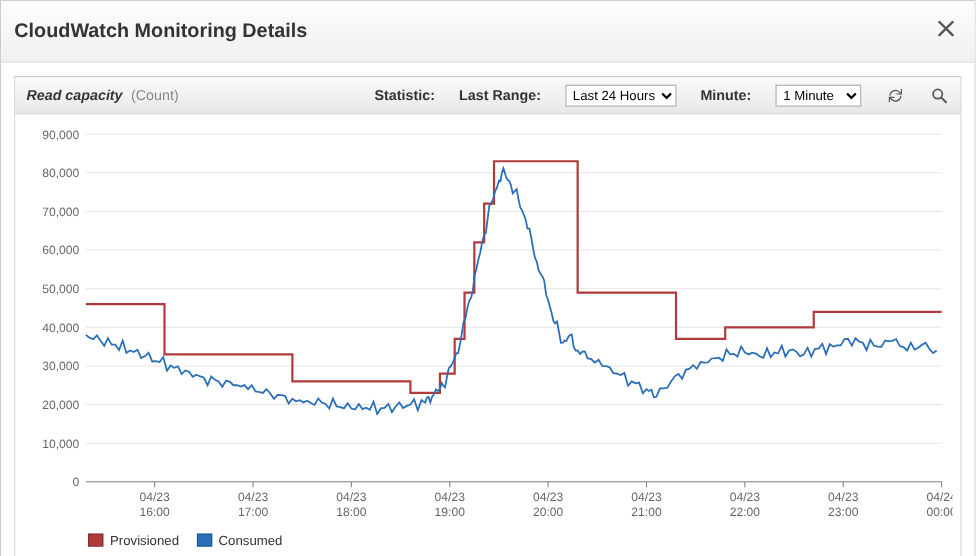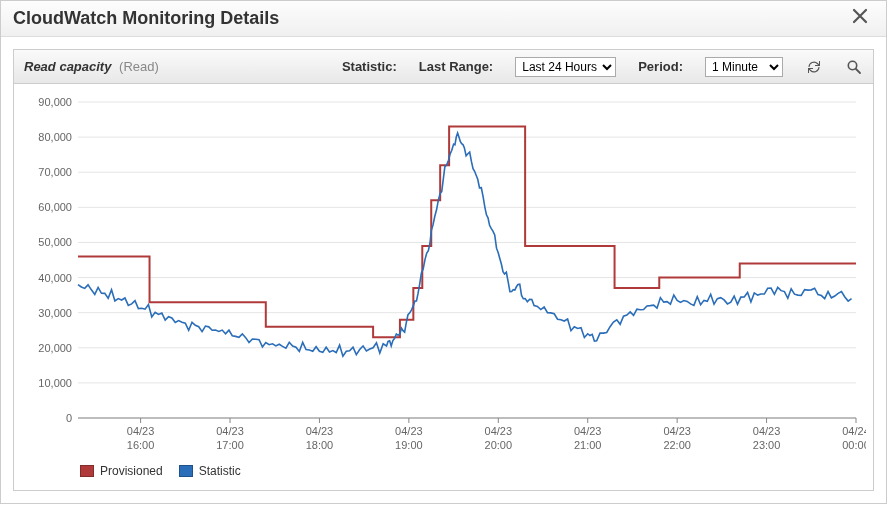--- a/index.html
+++ b/index.html
@@ -15,21 +15,21 @@
     border: 1px solid #ccc;
     width: 887px;
   }
   .dialog-header {
     display: flex;
     align-items: center;
     justify-content: space-between;
     background: linear-gradient(#fdfdfd, #f0f0f0);
     border-bottom: 1px solid #ddd;
     padding: 6px 12px;
-    height: 36px;
+    height: 56px;
   }
   .dialog-title {
     font-size: 18px;
     font-weight: bold;
     color: #333;
   }
   .close-btn {
     cursor: pointer;
     font-size: 18px;
     color: #666;
@@ -104,29 +104,29 @@
       <svg viewBox="0 0 16 16" width="16" height="16">
         <path d="M2 2 L14 14 M14 2 L2 14" stroke="#555" stroke-width="2.2" stroke-linecap="round"></path>
       </svg>
     </div>
   </div>
 
   <div class="panel">
     <div class="panel-header">
       <div>
         <span class="metric-name">Read capacity</span>
-        <span class="metric-unit">(Read)</span>
+        <span class="metric-unit">(Count)</span>
       </div>
       <div class="controls">
         <span class="ctrl-label">Statistic:</span>
         <span class="ctrl-label">Last Range:</span>
         <select class="sel">
           <option>Last 24 Hours</option>
         </select>
-        <span class="ctrl-label">Period:</span>
+        <span class="ctrl-label">Minute:</span>
         <select class="sel" style="min-width:78px">
           <option>1 Minute</option>
         </select>
         <span class="icon-btn">
           <svg viewBox="0 0 16 16">
             <path d="M2.5 8a5.5 5.5 0 0 1 9.3-3.9L13 5.3V2h1v5h-5V6h3.1l-1.1-1.1A4.5 4.5 0 0 0 3.5 8h-1zm11 0a5.5 5.5 0 0 1-9.3 3.9L3 10.7V14H2V9h5v1H3.9l1.1 1.1A4.5 4.5 0 0 0 12.5 8h1z" fill="#555"></path>
           </svg>
         </span>
         <span class="icon-btn">
           <svg viewBox="0 0 16 16">
@@ -190,18 +190,18 @@
           <path d="M58 164.4888888888889 L129.54022988505756 164.4888888888889 L129.54022988505756 210.13333333333333 L245.7931034482757 210.13333333333333 L245.7931034482757 234.7111111111111 L353.10344827586215 234.7111111111111 L353.10344827586215 245.24444444444447 L379.93103448275843 245.24444444444447 L379.93103448275843 227.68888888888887 L393.3448275862069 227.68888888888887 L393.3448275862069 196.0888888888889 L402.2873563218389 196.0888888888889 L402.2873563218389 153.95555555555558 L411.2298850574712 153.95555555555558 L411.2298850574712 108.3111111111111 L420.17241379310354 108.3111111111111 L420.17241379310354 73.19999999999999 L429.1149425287355 73.19999999999999 L429.1149425287355 34.57777777777778 L505.12643678160924 34.57777777777778 L505.12643678160924 153.95555555555558 L594.551724137931 153.95555555555558 L594.551724137931 196.0888888888889 L639.264367816092 196.0888888888889 L639.264367816092 185.55555555555557 L719.7471264367816 185.55555555555557 L719.7471264367816 171.51111111111112 L836 171.51111111111112 " class="s-provisioned"></path>
           <path d="M58 192.57777777777778 L61.353448275862036 194.92999557782932 L64.70689655172407 196.4131168285566 L68.0603448275861 192.88933870922034 L71.41379310344814 197.84444444444443 L74.76724137931018 202.37634118006113 L78.12068965517223 195.41834351775213 L81.47413793103442 201.2917618342414 L84.82758620689646 201.35555555555555 L88.18103448275849 206.34115697614715 L91.5344827586207 197.70139744150052 L94.88793103448273 208.8687663732278 L98.24137931034477 206.6222222222222 L101.5948275862068 207.98953569769515 L104.94827586206884 205.95828501272865 L108.30172413793105 213.43131494204417 L111.65517241379308 211.88888888888889 L115.00862068965512 208.68919606020177 L118.36206896551731 216.59979657885307 L121.71551724137919 216.2752200939818 L125.06896551724138 217.15555555555557 L128.42241379310326 212.63461317453778 L131.77586206896547 225.0063709349638 L135.12931034482767 220.22299831830938 L138.48275862068954 222.42222222222222 L141.83620689655174 221.00108223774862 L145.1896551724136 228.07203264467782 L148.54310344827582 224.72855136789056 L151.89655172413802 225.93333333333334 L155.2500000000002 230.5496950872864 L158.6034482758621 228.58559566680398 L161.95689655172396 230.23923798888381 L165.31034482758616 231.2 L168.66379310344834 238.26055864965397 L172.01724137931024 230.28265510750106 L175.3706896551721 233.24036455820738 L178.7241379310343 234.7111111111111 L182.0775862068965 239.6076874947562 L185.43103448275872 234.08834784507022 L188.78448275862058 234.8489660966386 L192.13793103448276 238.22222222222223 L195.49137931034466 238.08868441737934 L198.84482758620686 239.42646166191943 L202.19827586206904 238.08338331426899 L205.55172413793093 241.73333333333335 L208.9051724137931 238.14472039180941 L212.25862068965498 243.77125383782948 L215.61206896551718 244.36944994400463 L218.9655172413794 245.24444444444447 L222.31896551724157 241.8231713692968 L225.67241379310346 245.66013757708578 L229.02586206896535 250.512623799553 L232.37931034482756 247 L235.73275862068974 247.2373262121074 L239.0862068965516 247.78005049888966 L242.4396551724135 254.92219164702266 L245.7931034482757 250.51111111111112 L249.14655172413788 252.75040377392543 L252.50000000000009 251.8402178406506 L255.85344827586198 253.9441553135636 L259.2068965517242 252.26666666666665 L262.56034482758605 254.4214440310154 L265.91379310344826 256.1029299717796 L269.26724137931046 250.2914987317174 L272.6206896551723 254.02222222222224 L275.97413793103453 255.28740727360642 L279.3275862068964 259.4411666311647 L282.6810344827586 250.3634205385874 L286.03448275862075 257.5333333333333 L289.387931034483 258.06646705493006 L292.7413793103449 259.2589479853528 L296.09482758620675 254.65994560158572 L299.44827586206895 259.2888888888889 L302.8017241379311 260.3175002524037 L306.155172413793 255.26555961425996 L309.5086206896549 259.93393430679976 L312.8620689655171 258.58666666666664 L316.2155172413793 260.51313345647776 L319.56896551724145 253.11938616043778 L322.9224137931034 264.2666037999534 L326.2758620689655 259.2888888888889 L329.6293103448274 258.8155316154914 L332.9827586206896 255.2313806017903 L336.3362068965518 262.63004073407103 L339.6896551724137 257.5333333333333 L343.0431034482759 253.91717978639778 L346.3965517241378 259.0065628130741 L349.74999999999994 257.0052152384351 L353.10344827586215 255.77777777777777 L356.45689655172436 250.8604116867042 L359.8103448275862 260.97909618714493 L363.16379310344814 251.81373307223086 L366.5172413793103 254.02222222222224 L368.08218390804575 249.4414113570678 L369.64712643678155 248.82795609133237 L371.21206896551735 253.92344759049408 L372.77701149425286 248.75555555555556 L374.56551724137927 246.33336551963788 L376.3540229885057 241.9177751720324 L378.1425287356321 243.3045753537018 L379.93103448275843 241.73333333333335 L381.49597701149395 236.119422092411 L383.06091954022975 238.64261576598653 L384.62586206896555 240.1231812056003 L386.190804597701 231.2 L387.9793103448274 222.73613248871703 L389.7678160919538 220.82791528435132 L391.5563218390805 217.86556322466078 L393.3448275862069 213.64444444444445 L394.9097701149427 208.9337886295279 L396.47471264367823 208.93095797622956 L398.0396551724137 201.46209895957537 L399.6045977011495 192.57777777777778 L401.39310344827584 181.031726720606 L403.1816091954023 177.0965724035211 L404.97011494252865 167.6152073840967 L406.7586206896551 160.97777777777776 L408.3235632183909 158.61962141203443 L409.8885057471264 151.79491495982327 L411.45344827586183 138.00724853165562 L413.01839080459763 132.88888888888889 L414.80689655172404 124.24225079179001 L416.5954022988508 117.55015433321606 L418.38390804597714 107.89400785659603 L420.17241379310354 101.28888888888889 L421.737356321839 99.66985173878854 L423.3022988505748 87.04269559113035 L424.8672413793106 74.680813306398 L426.43218390804606 73.19999999999999 L428.2206896551725 69.34995824307714 L430.0091954022989 62.23320390527067 L431.7977011494253 58.33595663523488 L433.5862068965517 52.133333333333326 L434.9275862068966 52.86824589123802 L436.26896551724144 44.99461745454914 L437.610344827586 41.008095009545684 L438.9517241379309 45.11111111111114 L440.29310344827576 49.494123265019994 L441.63448275862066 51.65459695825035 L442.9758620689655 52.631892152410046 L444.31724137931036 55.644444444444446 L446.1057471264368 63.79584683874583 L447.8942528735632 61.70326034980644 L449.6827586206896 59.99435650025458 L451.47126436781593 69.68888888888887 L453.0362068965518 76.78309801169559 L454.6011494252873 79.26170006252934 L456.1660919540227 83.22105809981696 L457.73103448275856 87.24444444444444 L459.5195402298849 95.87757126413842 L461.30804597701166 95.72331170866258 L463.09655172413807 104.60213980637698 L464.8850574712644 115.33333333333334 L466.44999999999993 122.82164727716696 L468.0149425287358 125.86614544490212 L469.57988505747153 133.34709566323056 L471.14482758620704 136.4 L472.9333333333334 139.06701482365958 L474.7218390804598 142.98230138872526 L476.51034482758615 156.16830821964814 L478.2988505747127 160.97777777777776 L479.8637931034481 166.66868079242406 L481.42873563218393 172.3075694045656 L482.99367816091967 179.60170267721975 L484.5586206896552 182.04444444444445 L486.34712643678154 180.2392443586948 L488.13563218390794 189.5514555296818 L489.9241379310344 199.73562976776054 L491.71264367816076 199.6 L493.2775862068963 197.6069461444244 L494.842528735632 198.0133534070902 L496.40747126436787 194.77986441044052 L497.97241379310327 192.57777777777778 L499.76091954022974 192.20060464943143 L501.54942528735614 203.42496684656504 L503.3379310344829 206.76260733077984 L505.12643678160924 206.6222222222222 L507.36206896551715 209.80351414792506 L509.5977011494254 207.39097512671344 L511.83333333333326 207.57436140945703 L514.0689655172413 213.64444444444445 L517.4224137931034 214.42824879421835 L520.7758620689656 217.55387012741323 L524.1293103448274 215.0106351295633 L527.4827586206898 220.66666666666669 L530.8362068965516 220.90792342600128 L534.1896551724137 221.78682946482485 L537.543103448276 227.26111605485167 L540.8965517241379 227.68888888888887 L544.25 228.9953096513495 L547.6034482758619 227.00029669356363 L550.9568965517242 238.69784322039305 L554.3103448275863 234.7111111111111 L557.6637931034485 236.45316898879224 L561.0172413793103 235.76842058332272 L564.3706896551722 245.48132681679186 L567.7241379310344 241.73333333333335 L569.9597701149423 243.51843581380535 L572.1954022988506 242.30517956102653 L574.4310344827588 249.15056613393466 L576.6666666666669 248.75555555555556 L580.020114942529 241.09566360016925 L583.3735632183908 241.1481552717098 L586.7270114942527 240.50388735646303 L590.0804597701149 234.7111111111111 L593.4339080459771 230.07368000792744 L596.787356321839 227.89071253913426 L600.1408045977008 232.3307988488343 L603.494252873563 224.17777777777778 L606.8477011494253 223.10774609744092 L610.2011494252874 219.96716351505057 L613.5545977011493 223.31938910814364 L616.9080459770115 217.15555555555557 L620.2614942528734 217.6873623805114 L623.6149425287357 217.51997548258333 L626.9683908045978 213.9007762076037 L630.3218390804597 213.64444444444445 L633.6752873563219 213.20715909665856 L637.0287356321838 216.16198139850468 L640.3821839080459 205.60929037369795 L643.7356321839081 210.13333333333333 L647.0890804597703 209.65462034959842 L650.4425287356322 212.20332190996368 L653.7959770114942 203.01669621796896 L657.1494252873563 208.3777777777778 L660.5028735632185 210.35030554941736 L663.8563218390804 208.56815674631832 L667.2097701149422 209.4299771082107 L670.5632183908045 211.88888888888889 L673.9166666666666 213.38337446319466 L677.2701149425288 204.57832097748323 L680.6235632183907 212.70282810345074 L683.9770114942529 208.3777777777778 L687.3304597701148 209.37573763457755 L690.683908045977 202.27167976392218 L694.0373563218392 212.16606934258456 L697.390804597701 206.6222222222222 L700.7442528735633 205.6128019666678 L704.0977011494251 207.88585894858622 L707.4511494252873 211.88693113460442 L710.8045977011495 210.13333333333333 L714.1580459770117 204.06348431540974 L717.5114942528736 212.20132944006906 L720.8649425287355 205.11675887321894 L724.2183908045977 204.86666666666667 L727.5718390804599 200.4934083961495 L730.9252873563217 209.93866520422512 L734.2787356321836 200.88895671738797 L737.6321839080458 203.11111111111111 L740.985632183908 201.99946967626715 L744.3390804597702 202.05682754171767 L747.6925287356321 196.24033195702532 L751.0459770114943 196.0888888888889 L754.3994252873562 202.26216351461147 L757.7528735632184 195.42528981727628 L761.1063218390806 198.6542856644602 L764.4597701149424 199.6 L767.8132183908046 206.3095741052436 L771.1666666666665 196.81822213537936 L774.5201149425287 202.18575408308428 L777.8735632183909 203.11111111111111 L781.2270114942531 203.38671755465583 L784.580459770115 197.68405682778936 L787.9339080459769 198.12439404809686 L791.2873563218391 197.84444444444443 L794.6408045977013 196.23637508333132 L797.9942528735631 202.58106801676286 L801.347701149425 203.56599957608967 L804.7011494252872 206.6222222222222 L808.0545977011494 199.50102685483034 L811.4080459770116 205.80605453925824 L814.7614942528735 204.05044863735822 L818.1149425287357 201.35555555555555 L821.4683908045976 199.56246621393387 L824.8218390804598 205.0410755319869 L828.175287356322 209.05033574356764 L831.5287356321838 206.6222222222222 " class="s-consumed"></path>
         </svg>
       <div class="legend">
         <div class="legend-item">
           <span class="legend-swatch" style="background:#b03a3a"></span>
           <span>Provisioned</span>
         </div>
         <div class="legend-item">
           <span class="legend-swatch" style="background:#2a6db8"></span>
-          <span>Statistic</span>
+          <span>Consumed</span>
         </div>
       </div>
     </div>
   </div>
 </div>
 
 </body></html>

